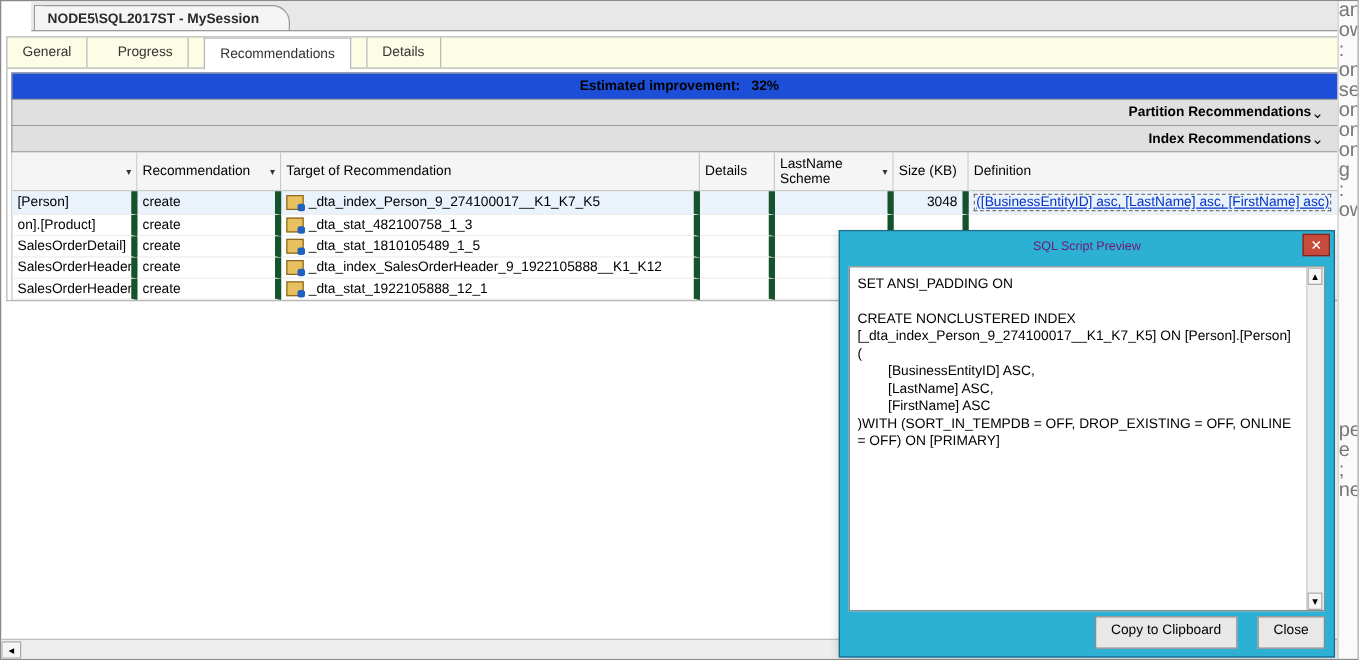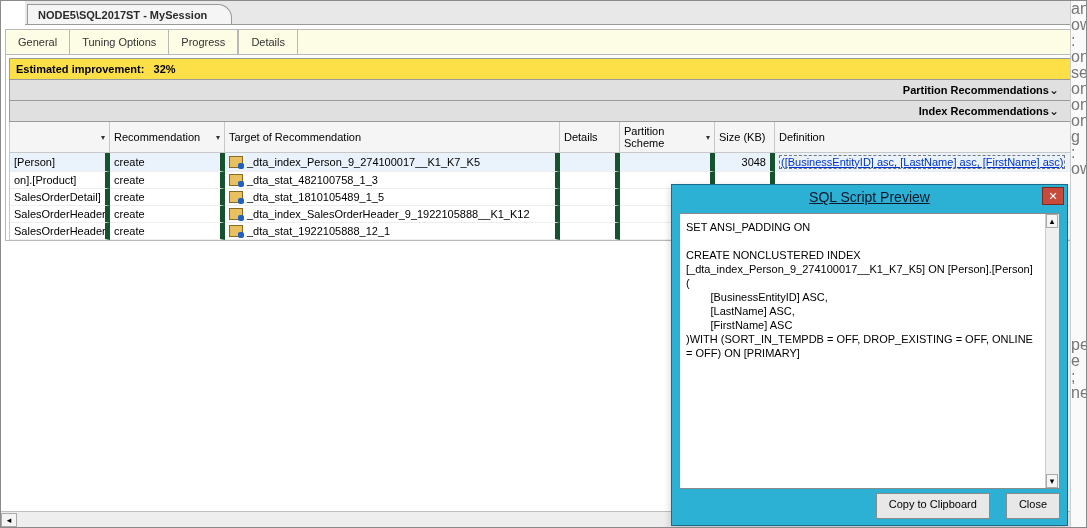--- a/index.html
+++ b/index.html
@@ -1,45 +1,45 @@
 <!DOCTYPE html>
 <html><head>
 <meta charset="utf-8">
 <style>
   * { box-sizing: border-box; font-family: Tahoma, Geneva, sans-serif; font-size: 11px; }
   body { margin: 0; background: #fff; }
   .app { width: 1087px; height: 528px; position: relative; border: 1px solid #8a8a8a; background:#fff; overflow:hidden;}
   .tabbar-top { display:flex; align-items:flex-end; height:24px; background:#e8e8e8; border-bottom:1px solid #9a9a9a;margin-left:24px;}
   .session-tab { background:#f5f5f5; border:1px solid #9a9a9a; border-bottom:none; border-top-right-radius:14px; padding:4px 24px 3px 10px; margin-left:2px; font-weight:bold; color:#2a2a2a;}
   .inner { padding:4px 4px 0 4px; }
-  .subtabs { display:flex; align-items:center; gap:0; background:#fdfce4; border:1px solid #b8b8b8; padding:0; height:26px;}
+  .subtabs { display:flex; align-items:center; gap:12px; background:#fdfce4; border:1px solid #b8b8b8; padding:0; height:26px;}
   .subtab { padding:6px 12px; color:#333; cursor:pointer; }
   .subtab.sep { border-right:1px solid #b8b8b8; }
   .subtab.active { background:#fff; border:1px solid #b8b8b8; border-bottom:1px solid #fff; margin-bottom:-1px; font-weight:normal;}
   .panel { border:1px solid #b8b8b8; border-top:none; padding:3px 3px 0 3px;}
-  .improve-row { border:1px solid #9a9a9a; padding:4px 6px; font-weight:normal; background:#fde047;}
+  .improve-row { border:1px solid #9a9a9a; padding:4px 6px; font-weight:normal; background:#1d4ed8;text-align:center;}
   .improve-row b { font-weight:bold;}
   .section-hdr { display:flex; align-items:center; justify-content:flex-end; background:#e0e0e0; border:1px solid #9a9a9a; border-top:none; padding:3px 18px; font-weight:bold;}
   .chev { font-size:12px; font-weight:normal;}
   .grid { border-left:1px solid #c8c8c8; }
   .grid-head, .grid-row { display:flex; }
   .grid-head .cell { background:#f5f5f5; border-right:1px solid #c8c8c8; border-bottom:1px solid #c8c8c8; padding:3px 4px; display:flex; align-items:center; justify-content:space-between; }
   .grid-row .cell { border-right:5px solid #14532d; border-bottom:1px solid #eee; padding:2px 4px; display:flex; align-items:center; gap:4px; white-space:nowrap; overflow:hidden;}
   .cell.c0 { width:100px;} .cell.c1{width:115px;} .cell.c2{width:335px;} .cell.c3{width:60px;} .cell.c4{width:95px;} .cell.c5{width:60px; justify-content:flex-end;} .cell.c6{flex:1;}
   .link { color:#0033cc; text-decoration:underline; cursor:pointer; border:1px dashed #777; padding:0 1px;}
   .tri { font-size:8px; color:#333; }
   .ico { width:14px; height:12px; display:inline-block; background:#e8c060; border:1px solid #8a6a20; position:relative;}
   .ico::after{content:""; position:absolute; width:6px; height:6px; background:#2060c0; border-radius:2px; bottom:-2px; right:-2px;}
   .row-hl { background:#eaf2fb; }
   .scrollbar-bottom { height:16px; background:#eee; border-top:1px solid #c0c0c0; display:flex; align-items:center; justify-content:space-between; position:absolute; bottom:0; left:0; right:0;}
   .sb-btn{width:16px;height:14px;border:1px solid #aaa;background:#f5f5f5;display:flex;align-items:center;justify-content:center;font-size:9px;}
   
   .dialog { position:absolute; left:670px; top:183px; width:397px; height:342px; border:1px solid #1a6a8a; background:#2cb0d4; box-shadow:0 3px 8px rgba(0,0,0,.2);}
   .dlg-title { display:flex; align-items:center; justify-content:center; height:24px; position:relative;}
-  .dlg-title span{font-size:14px; color:#0f172a;text-decoration:underline;}
+  .dlg-title span{font-size:10px; color:#701a75;}
   .dlg-close { position:absolute; right:3px; top:2px; width:22px; height:18px; background:#c74a3a; color:#fff; border:1px solid #7a2a20; display:flex; align-items:center; justify-content:center; font-size:11px; cursor:pointer;}
   .dlg-body { position:absolute; left:7px; right:7px; top:28px; bottom:36px; background:#fff; border:1px solid #8a8a8a; padding:4px 4px; overflow:hidden;}
   .dlg-text { width:calc(100% - 14px); height:100%; border:none; outline:none; resize:none; white-space:pre-wrap; font-family:Tahoma, Geneva, sans-serif; font-size:11px; line-height:14px; background:#fff;}
   .dlg-vscroll{position:absolute;right:0;top:0;bottom:0;width:14px;background:#efefef;border-left:1px solid #ccc;display:flex;flex-direction:column;justify-content:space-between;}
   .dlg-vscroll .sb-btn{width:12px;height:14px;margin:0;}
   .dlg-footer { position:absolute; left:7px; right:7px; bottom:6px; height:26px; display:flex; justify-content:flex-end; gap:16px;}
   .btn { background:#e8e8e8; border:1px solid #8a8a8a; padding:4px 12px; cursor:pointer;}
   .right-gutter{position:absolute;right:0;top:0;width:16px;height:100%;background:#fafafa;border-left:1px solid #ccc;overflow:hidden;color:#777;font-size:16px;line-height:16px;}
 </style>
 </head>
@@ -47,22 +47,22 @@
 
 <div class="app">
 
   <div class="tabbar-top">
     <div class="session-tab">NODE5\SQL2017ST - MySession</div>
   </div>
 
   <div class="inner">
     <div class="subtabs">
       <div class="subtab sep">General</div>
-      <div class="subtab sep">Tuning Options</div>
       <div class="subtab sep">Progress</div>
+      <div class="subtab active">Recommendations</div>
       <div class="subtab sep" style="border-left:1px solid #b8b8b8">Details</div>
     </div>
 
     <div class="panel">
       <div class="improve-row">
         <b>Estimated improvement:</b>&nbsp;&nbsp;
         <b>32%</b>
       </div>
 
       <div class="section-hdr">
@@ -85,21 +85,21 @@
               <span>Recommendation</span>
               <span class="tri">▾</span>
             </div>
           <div class="cell c2">
               <span>Target of Recommendation</span>
             </div>
           <div class="cell c3">
               <span>Details</span>
             </div>
           <div class="cell c4">
-              <span>Partition Scheme</span>
+              <span>LastName Scheme</span>
               <span class="tri">▾</span>
             </div>
           <div class="cell c5" style="justify-content:flex-start">
               <span>Size (KB)</span>
             </div>
           <div class="cell c6">
               <span>Definition</span>
             </div>
         </div>
 

